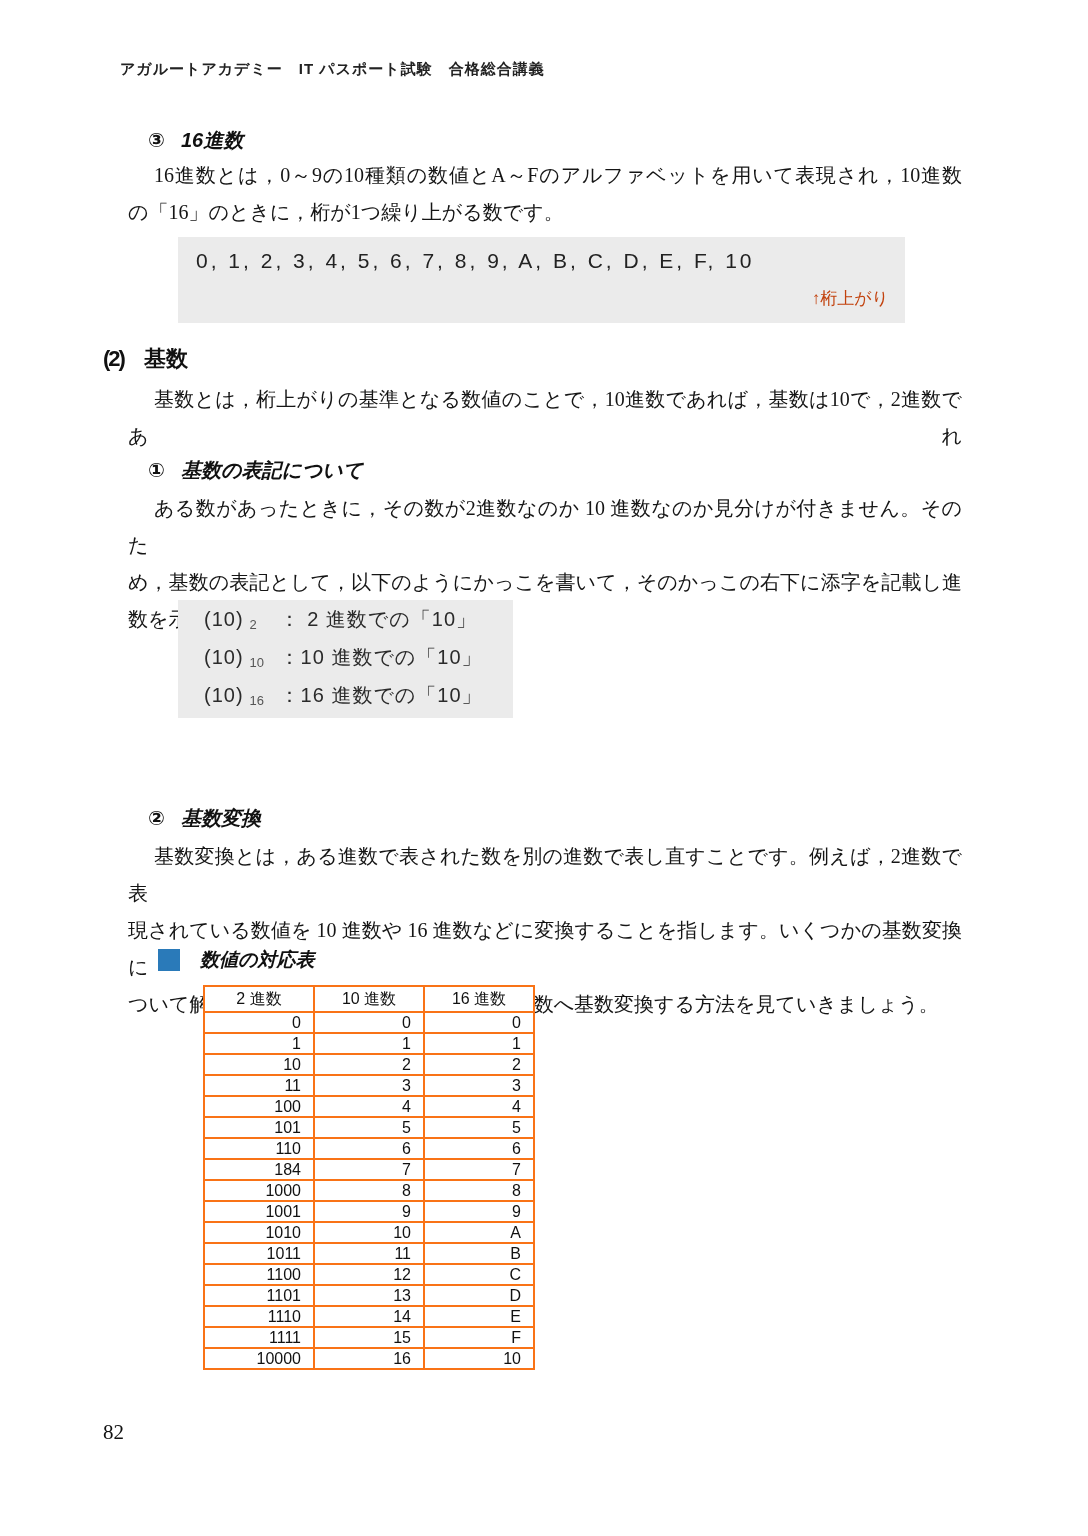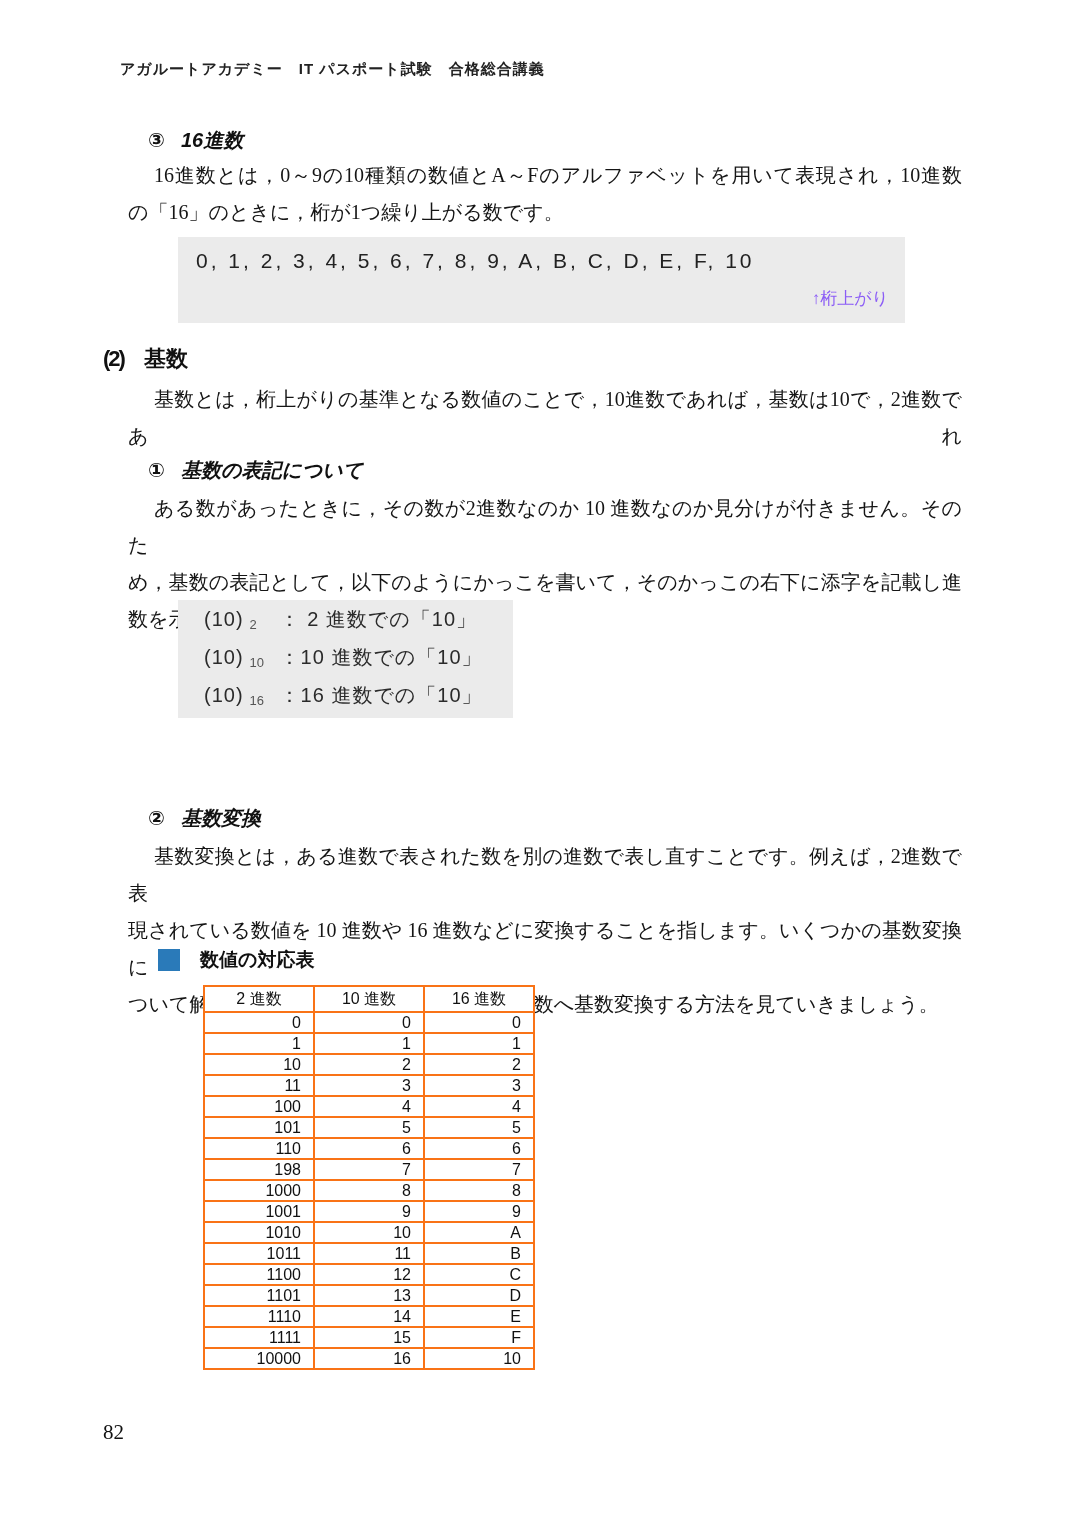--- a/index.html
+++ b/index.html
@@ -68,21 +68,21 @@
     left: 18px; top: 12px;
     font-family: "Liberation Sans", "DejaVu Sans", sans-serif;
     font-size: 21px;
     letter-spacing: 3px;
     color: #222;
   }
   .box-note {
     position: absolute;
     right: 16px; top: 50px;
     font-size: 17px;
-    color: #8b5cf6;
+    color: #c2410c;
   }
 
   .nbox-rows {
     position: absolute;
     left: 26px; top: 6px;
   }
   .nbox-row {
     display: flex;
     align-items: baseline;
     height: 38px;
@@ -96,20 +96,21 @@
     min-width: 30px;
     padding-left: 6px;
     transform: translateY(3px);
     color: #555;
   }
   .nbox-row .desc { letter-spacing: 1px; }
 
   .label-row {
     display: flex;
     align-items: center;
+    font-style: italic;
   }
   .label-square {
     width: 22px; height: 22px;
     background: var(--accent-blue, #2a7ab9);
     margin-right: 20px;
   }
   .label-text {
     font-family: "Liberation Sans", "DejaVu Sans", sans-serif;
     font-size: 19px;
     font-weight: bold;
@@ -258,21 +259,21 @@
           <td>101</td>
           <td>5</td>
           <td>5</td>
         </tr>
         <tr>
           <td>110</td>
           <td>6</td>
           <td>6</td>
         </tr>
         <tr>
-          <td>198</td>
+          <td>184</td>
           <td>7</td>
           <td>7</td>
         </tr>
         <tr>
           <td>1000</td>
           <td>8</td>
           <td>8</td>
         </tr>
         <tr>
           <td>1001</td>

